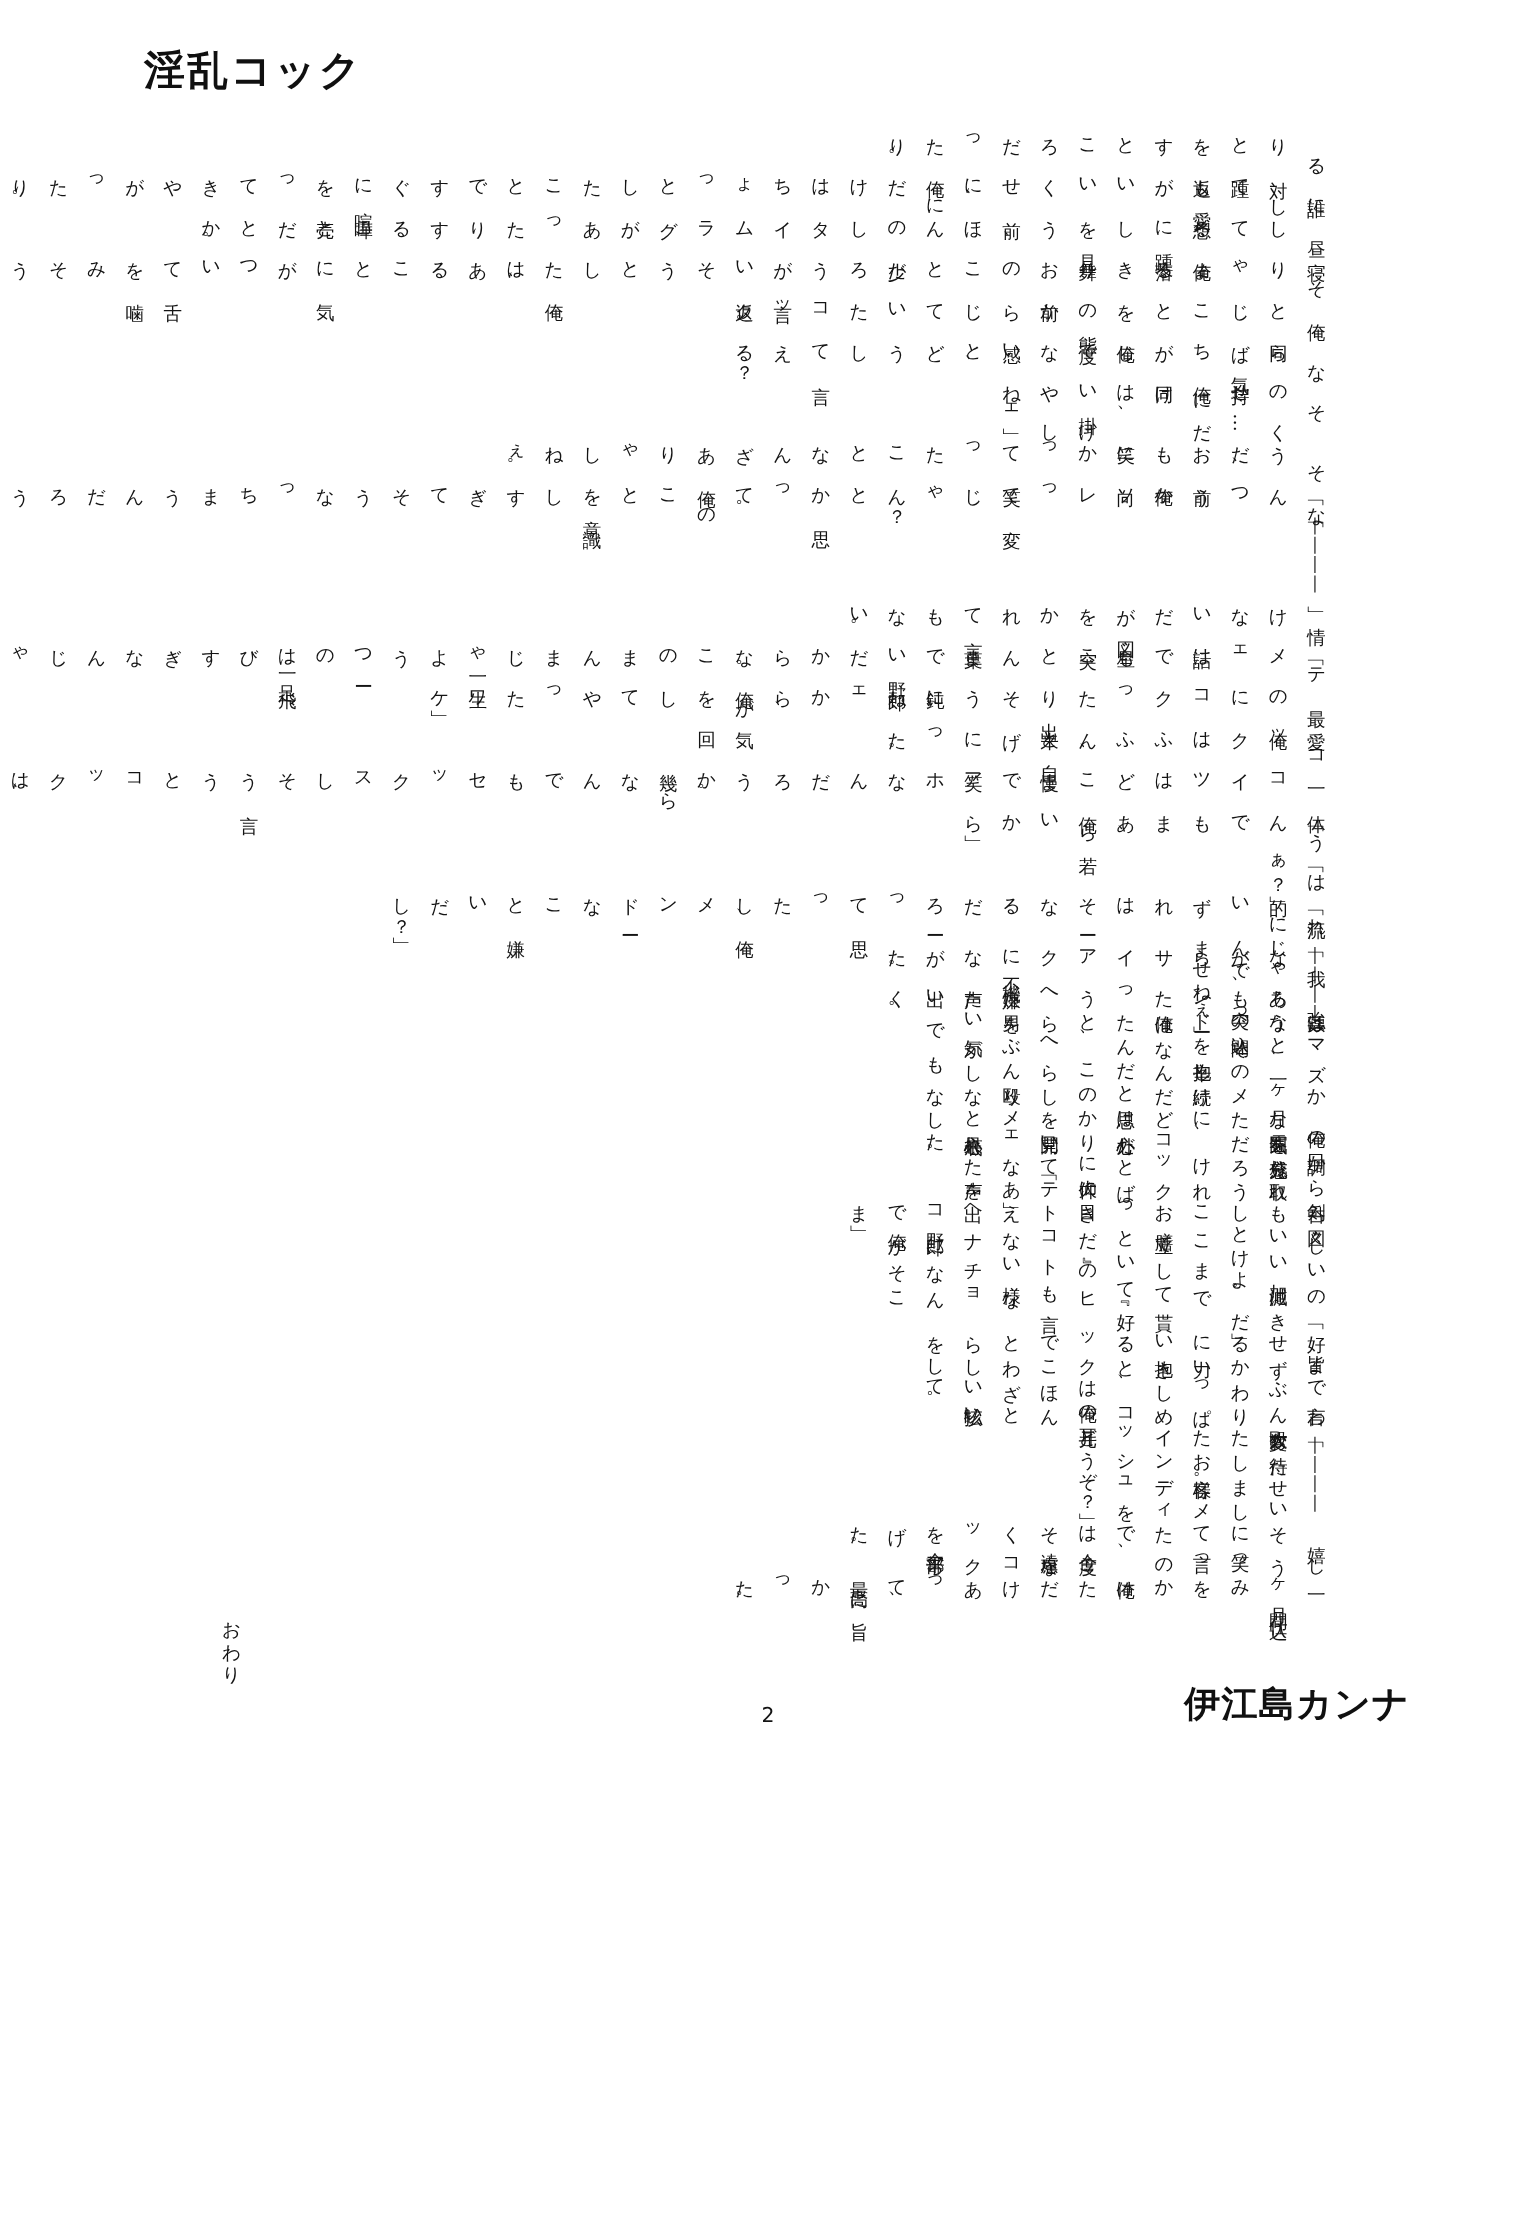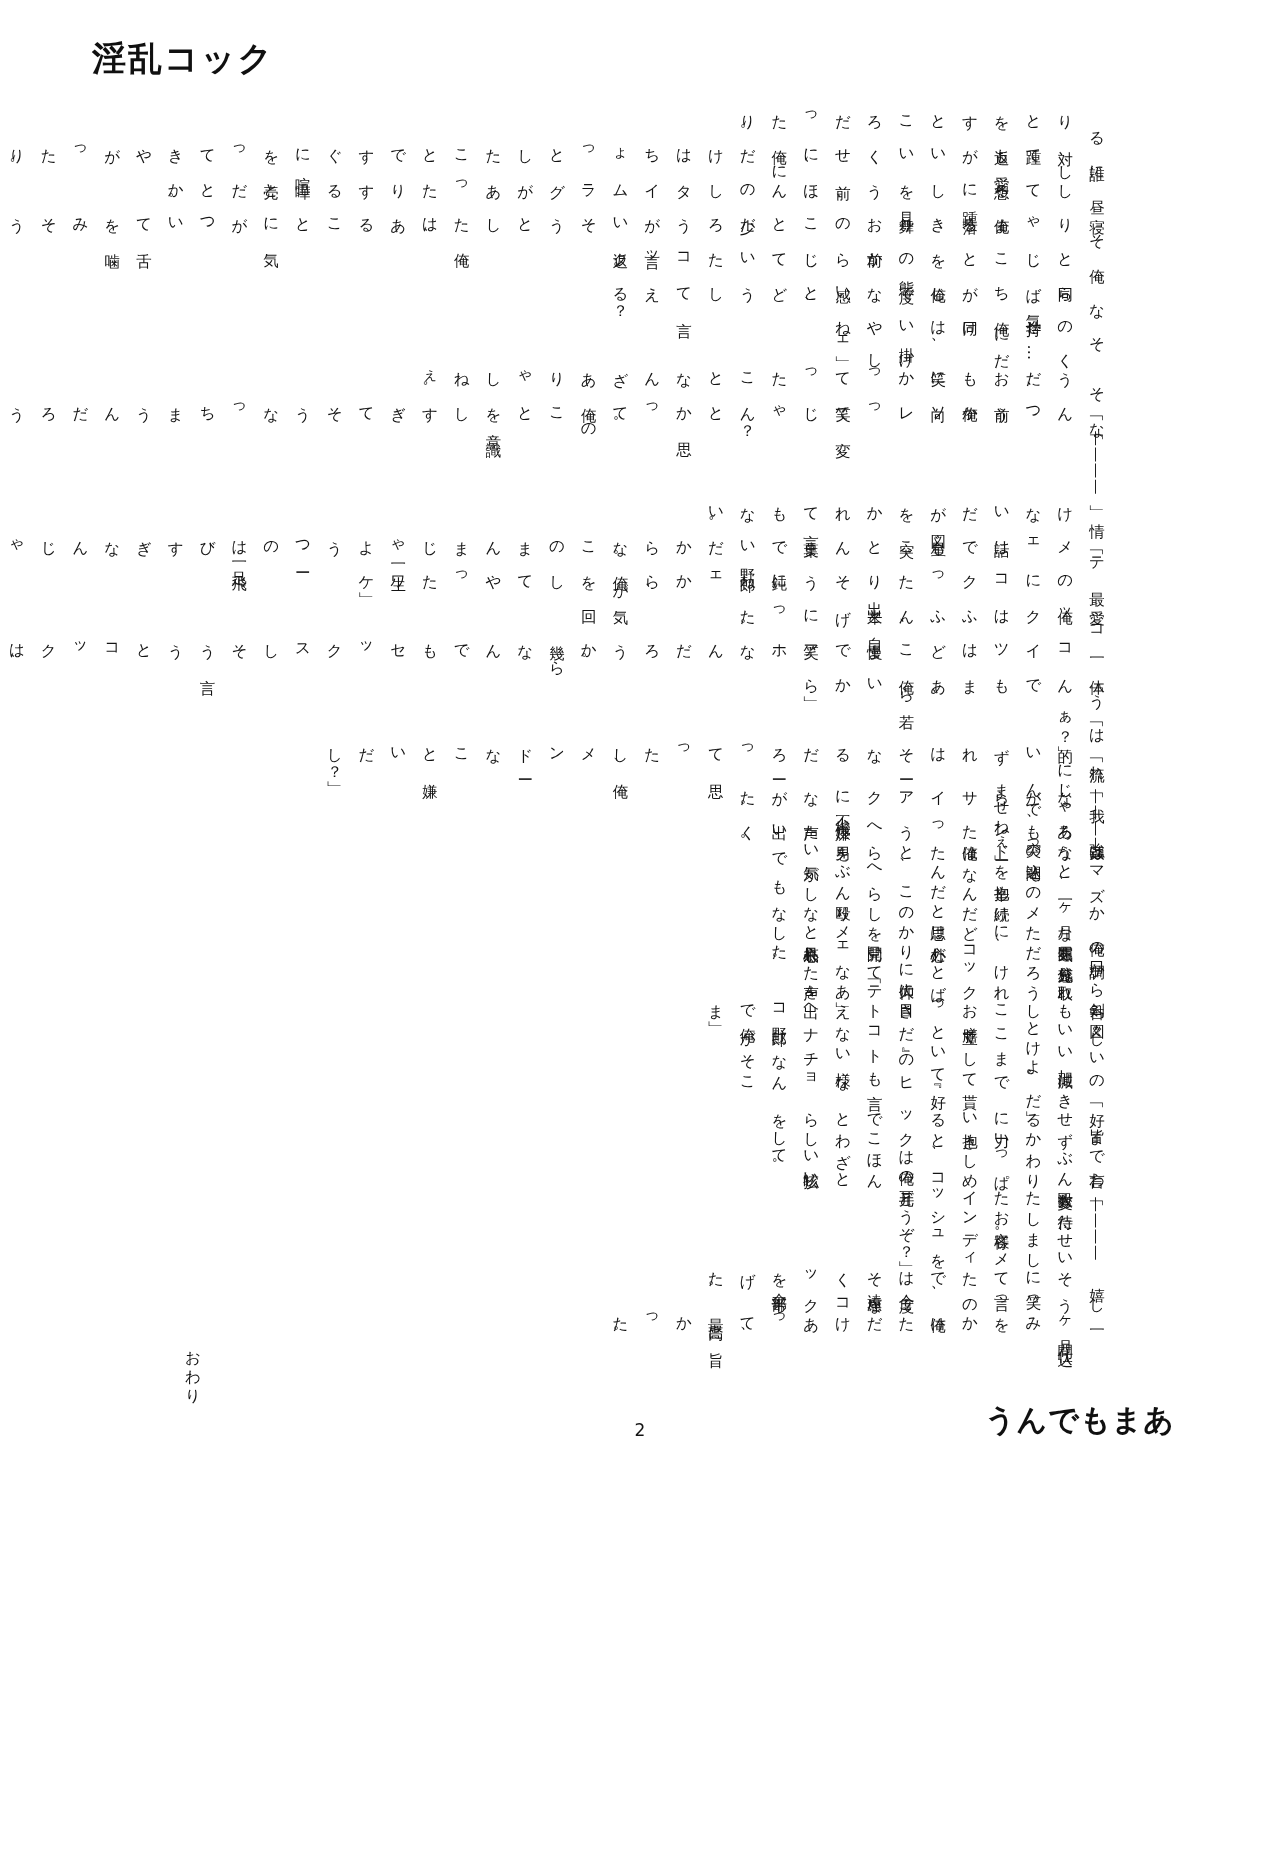--- a/index.html
+++ b/index.html
@@ -17,21 +17,21 @@
   }
 
   .page {
     position: absolute;
     inset: 0;
   }
 
   
   .doc-title {
     position: absolute;
-    left: 92px;
+    left: 120px;
     top: 36px;
     font-size: 34px;
     font-weight: bold;
     letter-spacing: 2px;
     font-family: "DejaVu Sans", "Liberation Sans", sans-serif;
     color: #101010;
   }
 
   
   .vcol-group {
@@ -162,15 +162,15 @@
     <p>皆まで言わせずぶん殴るかわりに力いっぱい抱きしめると、コックは俺の耳元でこほんとわざとらしい咳払いをして。</p>
     <p>「————大変お待たせいたしましたお客様。メインディッシュをどうぞ？」</p>
     <p>嬉しそうに笑って言ったので、俺は今度こそ遠慮なくコックを全部平らげた。</p>
     <p>一ヶ月間仕込みをかけただけあって、最高に旨かった。</p>
   </div>
 
   <div class="ending-mark">おわり</div>
 
   <div class="page-number">2</div>
 
-  <div class="author-sign">うんでもまあ</div>
+  <div class="author-sign">伊江島カンナ</div>
 
 </div>
 
 </body></html>

